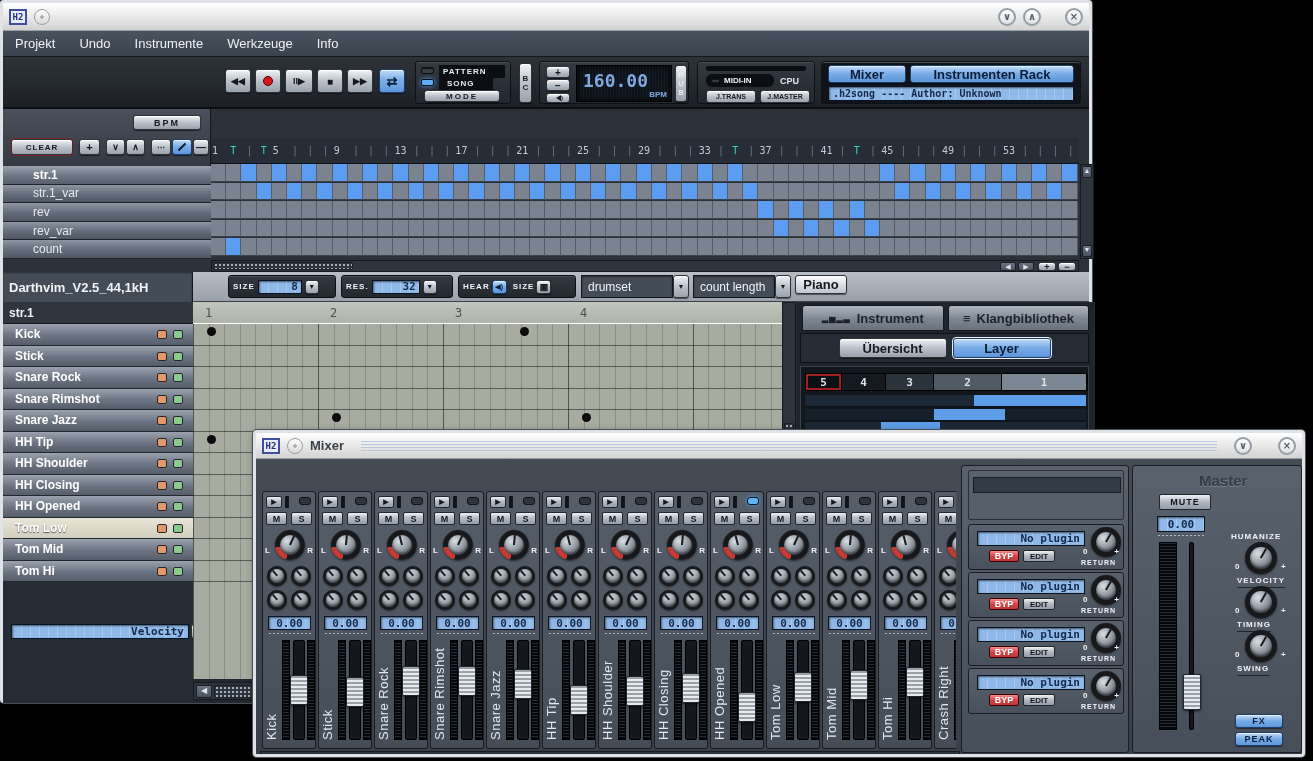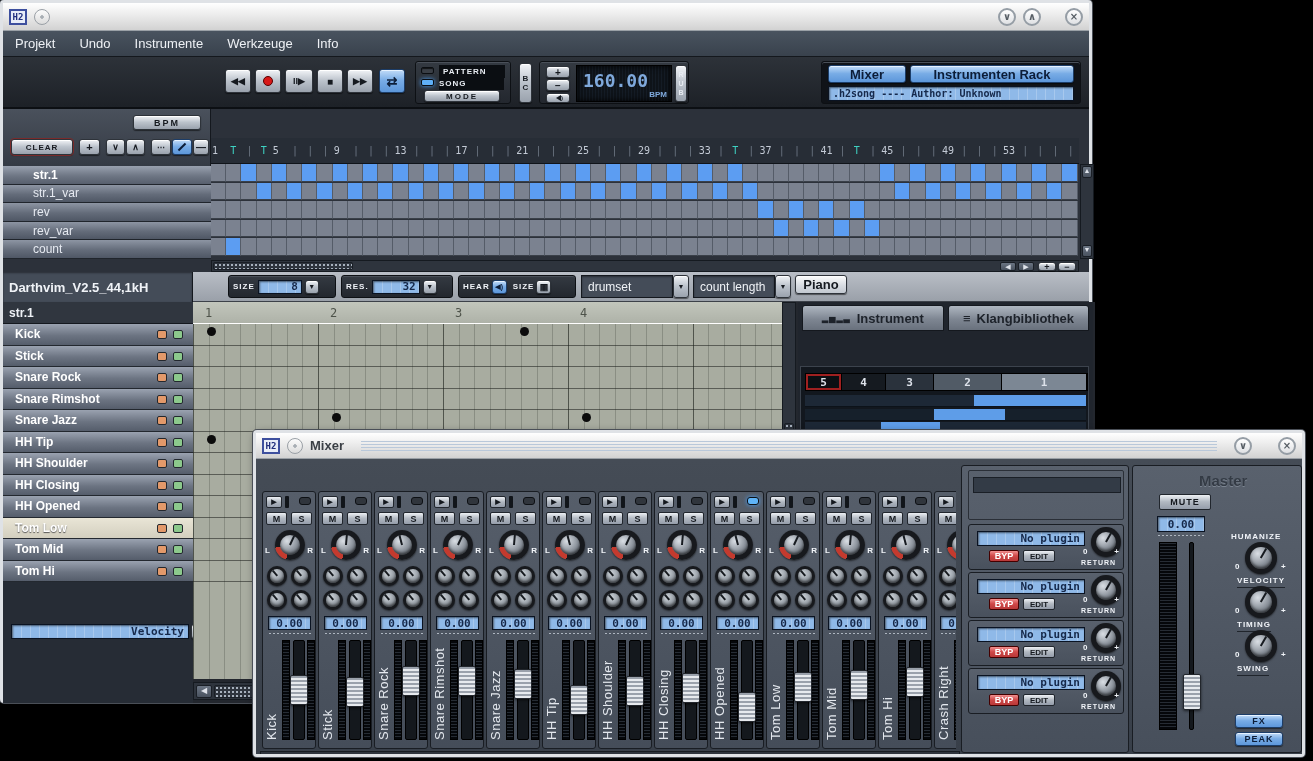--- a/index.html
+++ b/index.html
@@ -105,21 +105,21 @@
       </div>
     <div class="btn3d abs" style="left:282px;top:12px;width:28px;height:24px;font-size:9px">II▶</div>
     <div class="btn3d abs" style="left:314px;top:12px;width:26px;height:24px;font-size:10px">■</div>
     <div class="btn3d abs" style="left:344px;top:12px;width:26px;height:24px;font-size:9px">▶▶</div>
     <div class="btnblue abs" style="left:376px;top:12px;width:26px;height:24px;font-size:13px">⇄</div>
 
     <div class="panel" style="left:412px;top:4px;width:96px;height:43px">
       <span class="led abs" style="left:5px;top:5px"></span>
       <span class="abs" style="left:23px;top:3px;width:66px;background:#0b0e12;color:#e8ecf2;font:bold 8px 'Liberation Sans',sans-serif;padding:2px 4px;letter-spacing:1px">PATTERN</span>
       <span class="led on abs" style="left:5px;top:17px"></span>
-      <span class="abs" style="left:23px;top:15px;width:65px;background:#0b0e12;color:#e8ecf2;font:bold 8px 'Liberation Sans',sans-serif;padding:2px 0;letter-spacing:1px">SONG</span>
+      <span class="abs" style="left:23px;top:15px;width:54px;background:#0b0e12;color:#e8ecf2;font:bold 8px 'Liberation Sans',sans-serif;padding:2px 8px;letter-spacing:1px">SONG</span>
       <div class="btn3d abs" style="left:8px;top:28px;width:76px;height:12px;font-size:8px;letter-spacing:2px">MODE</div>
     </div>
 
     <div class="btn3d abs vlabel" style="left:516px;top:6px;width:13px;height:40px;flex-direction:column;color:#1a1e24">
         <span>B<br>C</span>
       </div>
 
     <div class="panel" style="left:536px;top:4px;width:150px;height:43px">
       <div class="btn3d abs" style="left:6px;top:4px;width:24px;height:12px;font-size:10px">+</div>
       <div class="btn3d abs" style="left:6px;top:17px;width:24px;height:12px;font-size:10px">−</div>
@@ -129,20 +129,30 @@
         </div>
       <div class="lcdD abs" style="left:36px;top:3px;width:96px;height:37px">
         <span class="abs" style="left:6px;top:4px;font-size:18px;font-weight:bold">160.00</span>
         <span class="abs" style="right:4px;bottom:2px;font:bold 8px 'Liberation Sans',sans-serif">BPM</span>
       </div>
       <div class="btn3d abs vlabel" style="left:135px;top:3px;width:12px;height:37px;flex-direction:column;font-size:7px">
           <span>R<br>U<br>B</span>
         </div>
     </div>
 
+    <div class="panel" style="left:694px;top:4px;width:118px;height:43px">
+      <div class="abs" style="left:8px;top:4px;width:100px;height:5px;background:#0b0e12;border-radius:2px"></div>
+      <div class="abs" style="left:8px;top:12px;width:68px;height:13px;background:#0b0e12;border-radius:6px;display:flex;align-items:center;gap:4px;padding:0 5px">
+        <span class="led" style="width:9px;height:5px"></span>
+        <span style="color:#f0f3f8;font:bold 8px 'Liberation Sans',sans-serif">MIDI-IN</span>
+      </div>
+      <span class="abs" style="left:82px;top:14px;color:#dfe4ea;font:bold 9px 'Liberation Sans',sans-serif">CPU</span>
+      <div class="btn3d abs" style="left:8px;top:28px;width:50px;height:13px;font-size:7px">J.TRANS</div>
+      <div class="btn3d abs" style="left:62px;top:28px;width:50px;height:13px;font-size:7px">J.MASTER</div>
+    </div>
 
     <div class="panel" style="left:818px;top:4px;width:260px;height:43px;background:#101318">
       <div class="btnblue abs" style="left:6px;top:3px;width:78px;height:18px;font-size:13px">Mixer</div>
       <div class="btnblue abs" style="left:88px;top:3px;width:164px;height:18px;font-size:13px">Instrumenten Rack</div>
       <div class="lcdB abs" style="left:6px;top:24px;width:246px;height:15px;padding:0 4px;font-size:10px">.h2song   ----   Author: Unknown</div>
     </div>
   </div>
 
   <div class="song" style="top:106px;height:163px">
     <div class="abs" style="left:0;top:0;width:208px;height:57px;background:linear-gradient(#4a515c,#343a44);border-right:1px solid #14181e">
@@ -661,20 +671,24 @@
 
     <div class="rpanel" style="left:795px;top:0;width:295px;height:401px">
       <div class="tabbtn abs" style="left:4px;top:3px;width:142px;height:26px">
           <span style="font-size:8px;letter-spacing:1px">▂▅▂▃</span>
           <span>Instrument</span>
         </div>
       <div class="tabbtn abs" style="left:150px;top:3px;width:141px;height:26px">
           <span>≡</span>
           <span>Klangbibliothek</span>
         </div>
+      <div class="abs" style="left:2px;top:31px;width:289px;height:30px;background:#262c35;border:1px solid #10141a;display:flex;align-items:center;justify-content:center;gap:6px">
+        <div class="btn3d" style="width:108px;height:20px;font-size:13px">Übersicht</div>
+        <div class="btnblue" style="width:98px;height:20px;font-size:13px;outline:1px solid #eef">Layer</div>
+      </div>
       <div class="abs" style="left:2px;top:64px;width:289px;height:335px;background:#12171e;border:1px solid #3c434d">
         <div class="layerhdr" style="left:4px;top:6px" id="layer-hdr">
             <div class="lh-cell" style="width: 36px; background: rgb(12, 15, 19); box-shadow: rgb(160, 32, 32) 0px 0px 0px 2px inset;">5</div>
             <div class="lh-cell" style="width: 44px; background: rgb(21, 26, 32);">4</div>
             <div class="lh-cell" style="width: 48px; background: rgb(42, 50, 60);">3</div>
             <div class="lh-cell" style="width: 68px; background: rgb(81, 91, 102);">2</div>
             <div class="lh-cell" style="width: 85px; background: rgb(124, 135, 148);">1</div>
           </div>
         <div id="layer-rows">
             <div class="lbar-row" style="left: 4px; width: 281px; top: 28px; background: rgb(29, 40, 54);">

